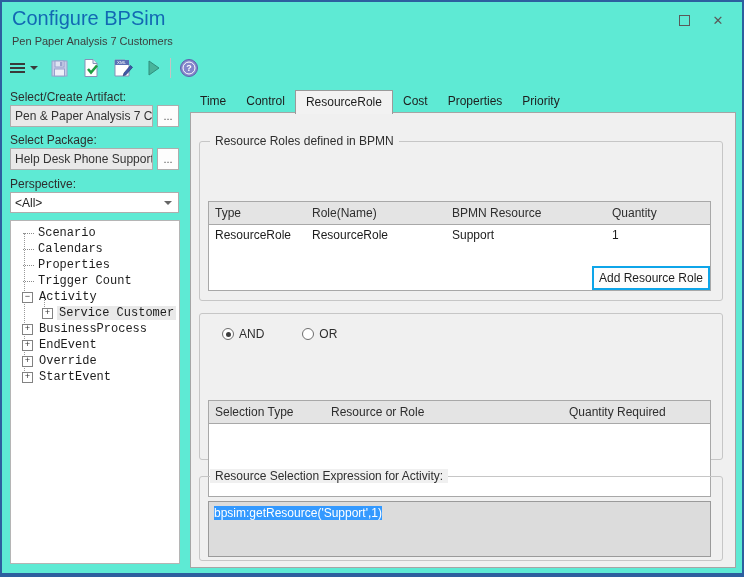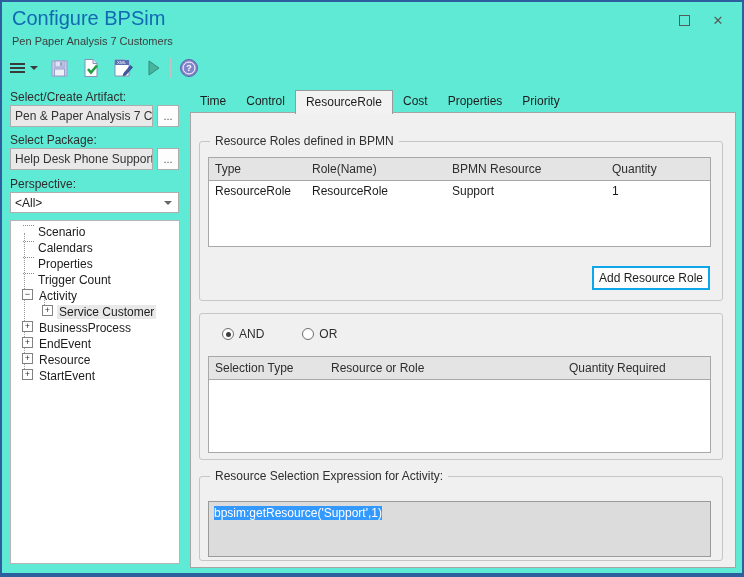--- a/index.html
+++ b/index.html
@@ -24,39 +24,39 @@
   .lbl{position:absolute;font-size:12px;color:#2e2e2e;}
   .field{position:absolute;left:8px;width:143px;height:22px;box-sizing:border-box;border:1px solid #adadad;background:#e9e9e9;
     font-size:12px;color:#333;padding:3px 4px;white-space:nowrap;overflow:hidden;}
   .browse{position:absolute;left:155px;width:22px;height:22px;box-sizing:border-box;border:1px solid #adadad;background:#fdfdfd;
     font-size:11px;color:#555;display:flex;align-items:center;justify-content:center;}
   .combo{position:absolute;left:8px;top:190px;width:169px;height:21px;box-sizing:border-box;border:1px solid #adadad;background:#fff;
     font-size:12px;color:#222;padding:2px 4px;display:flex;align-items:center;}
   .combo .caret{position:absolute;right:6px;border-top-color:#666;}
   .tree{position:absolute;left:8px;top:218px;width:170px;height:344px;box-sizing:border-box;background:#fff;border:1px solid #b5b5b5;
     padding-top:4px;overflow:hidden;}
-  .trow{display:flex;align-items:flex-start;height:16px;font-size:12px;color:#1c1c1c;position:relative;z-index:1;}
+  .trow{display:flex;align-items:center;height:16px;font-size:12px;color:#1c1c1c;position:relative;z-index:1;font-family:Liberation Mono, monospace;}
   .sp-leaf{width:12px;} .stub{width:11px;border-top:1px dotted #8a8a8a;margin-right:2px;}
   .sp-b1{width:11px;} .sp-b2{width:31px;}
   .ebox{width:11px;height:11px;box-sizing:border-box;border:1px solid #828282;background:#fff;color:#333;
     display:flex;align-items:center;justify-content:center;font-size:9px;line-height:1;margin-right:4px;flex:none;}
   .tlabel{padding:0 2px;white-space:nowrap;}
   .tsel{background:#e9e9e9;}
   .guide{position:absolute;border-left:1px dotted #9a9a9a;z-index:0;}
   .guide-main{left:13px;top:12px;height:144px;}
   .guide-child{left:33px;top:76px;height:16px;}
   
   .tabs{position:absolute;left:188px;top:88px;height:23px;display:flex;z-index:2;}
   .tab{padding:4px 10px 3px 10px;font-size:12px;color:#1e1e1e;height:23px;box-sizing:border-box;}
   .tab.active{background:#f2f2f2;border:1px solid #9a9a9a;border-bottom:none;height:24px;}
   .pane{position:absolute;left:188px;top:110px;width:546px;height:456px;box-sizing:border-box;
     border:1px solid #a5a5a5;background:#f0f0f0;}
   .group{position:absolute;left:8px;width:524px;box-sizing:border-box;border:1px solid #c6c6c6;border-radius:3px;}
   .legend{position:absolute;top:-8px;left:10px;background:#f0f0f0;padding:0 5px;font-size:12px;color:#2e2e2e;white-space:nowrap;}
-  .grid{position:absolute;left:8px;width:503px;box-sizing:border-box;border:1px solid #a8a8a8;background:#fff;}
+  .grid{position:absolute;left:8px;width:503px;box-sizing:border-box;border:1px solid #a8a8a8;background:#fff;margin-top:44px;}
   .ghead{display:flex;background:#e4e4e4;border-bottom:1px solid #a8a8a8;}
   .ghead .cell{font-size:12px;color:#2e2e2e;padding:4px 6px;box-sizing:border-box;white-space:nowrap;overflow:hidden;}
   .grow{display:flex;}
   .grow .cell{font-size:12px;color:#1c1c1c;padding:3px 6px;box-sizing:border-box;white-space:nowrap;overflow:hidden;}
   .btn{position:absolute;box-sizing:border-box;border:2px solid #0ea5e9;background:#fdfdfd;font-size:12px;color:#1e1e1e;
     display:flex;align-items:center;justify-content:center;}
   .radio-row{position:absolute;left:22px;top:13px;display:flex;align-items:center;font-size:12px;color:#2e2e2e;}
   .radio{width:12px;height:12px;box-sizing:border-box;border:1px solid #6e6e6e;border-radius:50%;background:#fff;
     margin-right:5px;display:flex;align-items:center;justify-content:center;flex:none;}
   .radio .dot{width:5px;height:5px;border-radius:50%;background:#3f3f3f;}
@@ -182,21 +182,21 @@
       <span class="tlabel">BusinessProcess</span>
     </div>
     <div class="trow">
       <span class="sp-b1"></span>
       <span class="ebox">+</span>
       <span class="tlabel">EndEvent</span>
     </div>
     <div class="trow">
       <span class="sp-b1"></span>
       <span class="ebox">+</span>
-      <span class="tlabel">Resource</span>
+      <span class="tlabel">Override</span>
     </div>
     <div class="trow">
       <span class="sp-b1"></span>
       <span class="ebox">+</span>
       <span class="tlabel">StartEvent</span>
     </div>
   </div>
 
   <div class="tabs">
     <span class="tab">Time</span>

